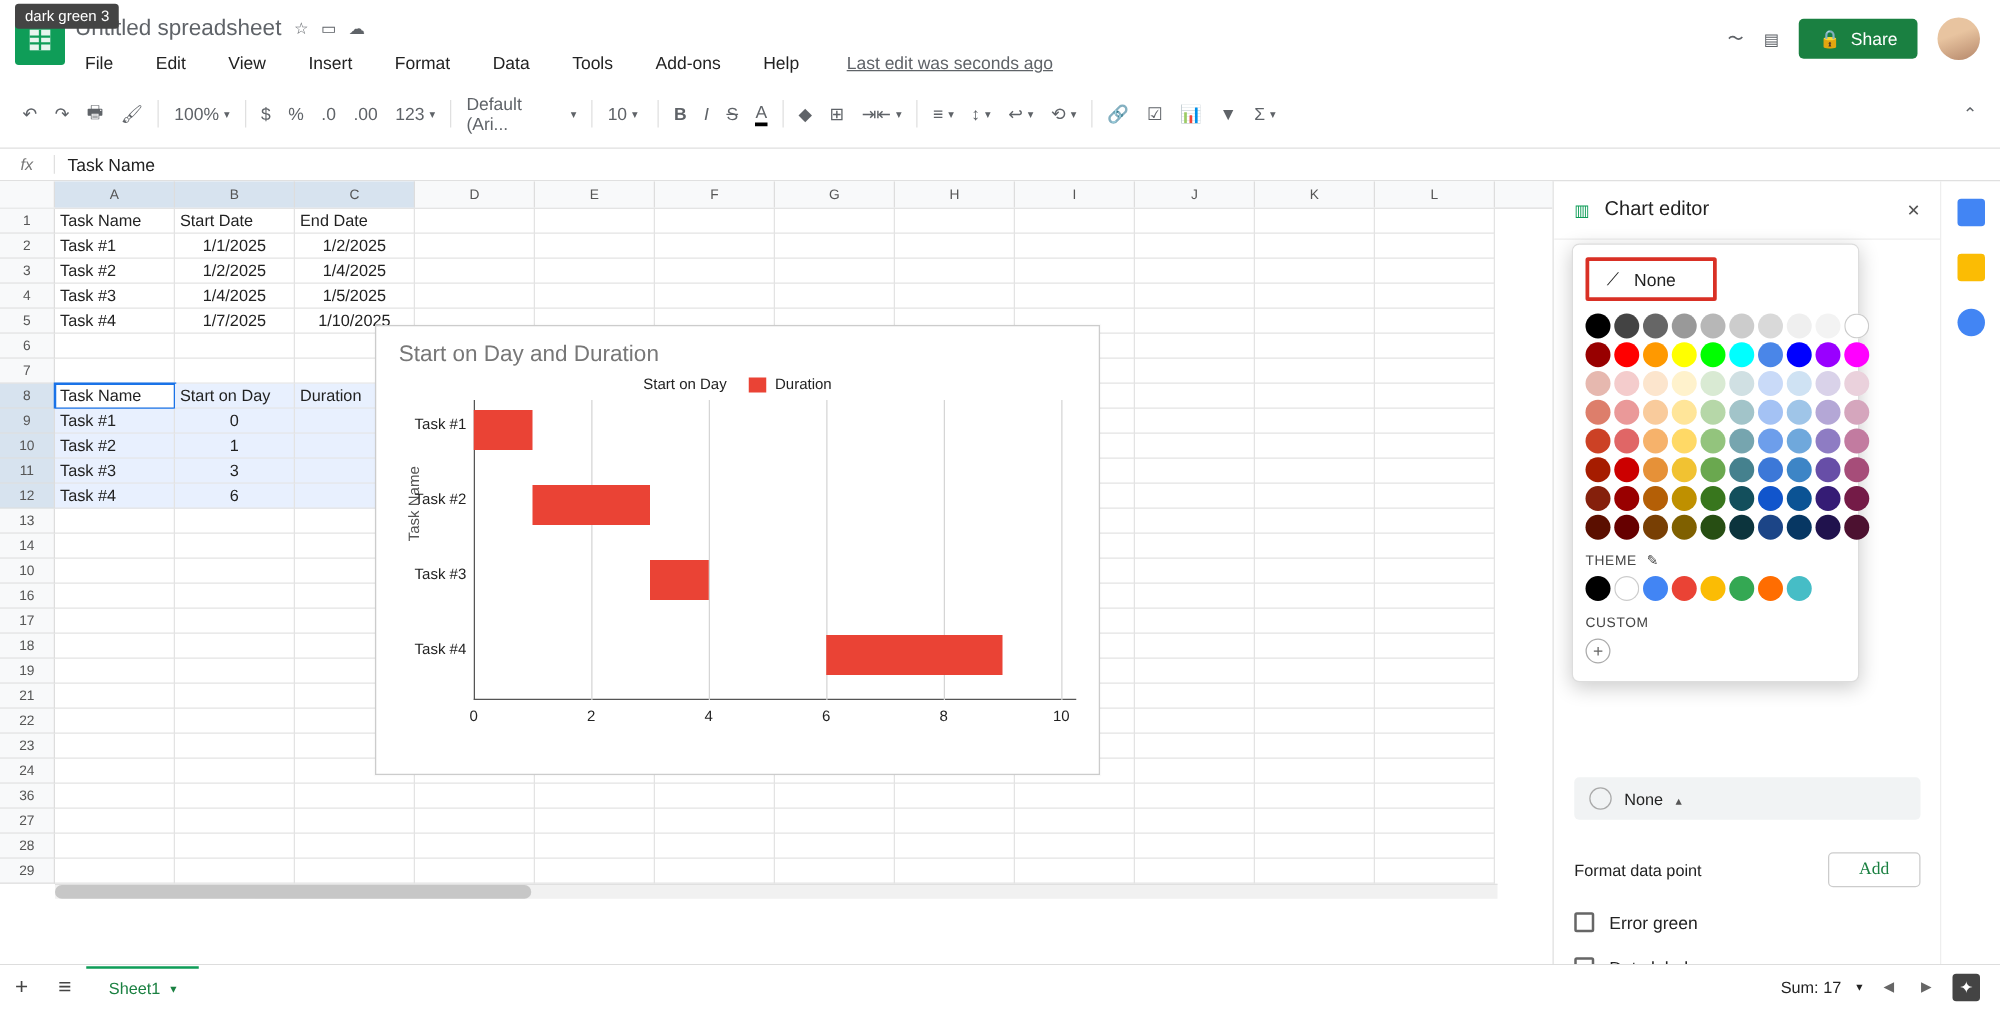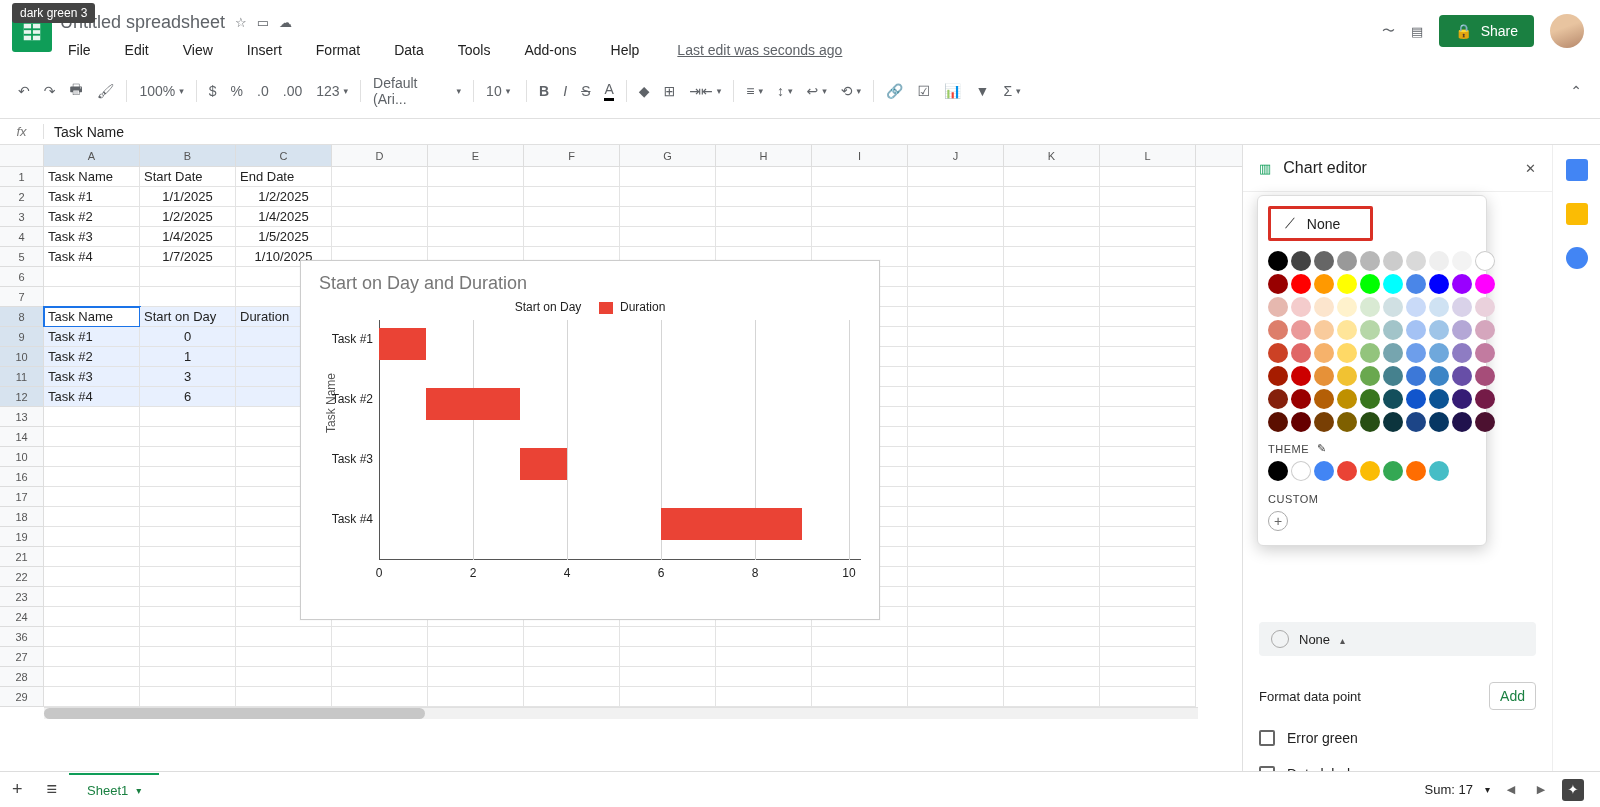--- a/index.html
+++ b/index.html
@@ -71,21 +71,21 @@
   .swatch.outline { box-shadow: inset 0 0 0 1px #ccc;}
   .theme-hdr { font-size:11px; color:#444; letter-spacing:0.5px; display:flex; align-items:center; gap:8px; margin:6px 0;}
   .theme-row { display:flex; gap:3px;}
   .custom-hdr { font-size:11px; color:#444; letter-spacing:0.5px; margin:12px 0 6px 0;}
   .add-custom { width:20px; height:20px; border:1px solid #aaa; border-radius:50%; display:flex; align-items:center; justify-content:center; font-size:14px; color:#666; cursor:pointer;}
   .sb-body { padding: 10px 16px 20px 16px;}
   .fill-none-row { display:flex; align-items:center; gap:10px; background:#f1f3f4; border-radius:4px; padding:8px 12px; margin-top:420px; cursor:pointer;}
   .fill-circle { width:18px; height:18px; border:1px solid #aaa; border-radius:50%;}
   .fill-up::after { content:"▴"; font-size:10px; margin-left:auto; color:#555;}
   .fdp-row { display:flex; justify-content:space-between; align-items:center; margin-top:26px;}
-  .add-btn { border:1px solid #ccc; color:#1a8041; padding:5px 10px; border-radius:4px; cursor:pointer; font-size:14px;}
+  .add-btn { border:1px solid #ccc; color:#1a8041; padding:5px 24px; border-radius:4px; cursor:pointer; font-size:14px;font-family:Liberation Serif, serif;}
   .chk-row { display:flex; align-items:center; gap:12px; margin-top:20px; font-size:14px;}
   .chk { width:16px; height:16px; border:2px solid #666; border-radius:2px;}
   
   .right-dock { width:48px; border-left:1px solid #eee; display:flex; flex-direction:column; align-items:center; gap:22px; padding-top:14px;}
   .dock-icon { width:22px; height:22px; border-radius:3px; cursor:pointer;}
   
   .footer { position:fixed; bottom:0; left:0; right:0; height:36px; border-top:1px solid #ddd; display:flex; align-items:center; background:#fff; }
   .tab-add,.tab-menu { padding:0 12px; color:#444; cursor:pointer; font-size:18px;}
   .sheet-tab { padding: 8px 18px; border-top:2px solid transparent; display:flex; align-items:center; gap:8px; font-size:13px; cursor:pointer;}
   .sheet-tab.active { border-top:2px solid #0f9d58; color:#1a8041; font-weight:500;}

